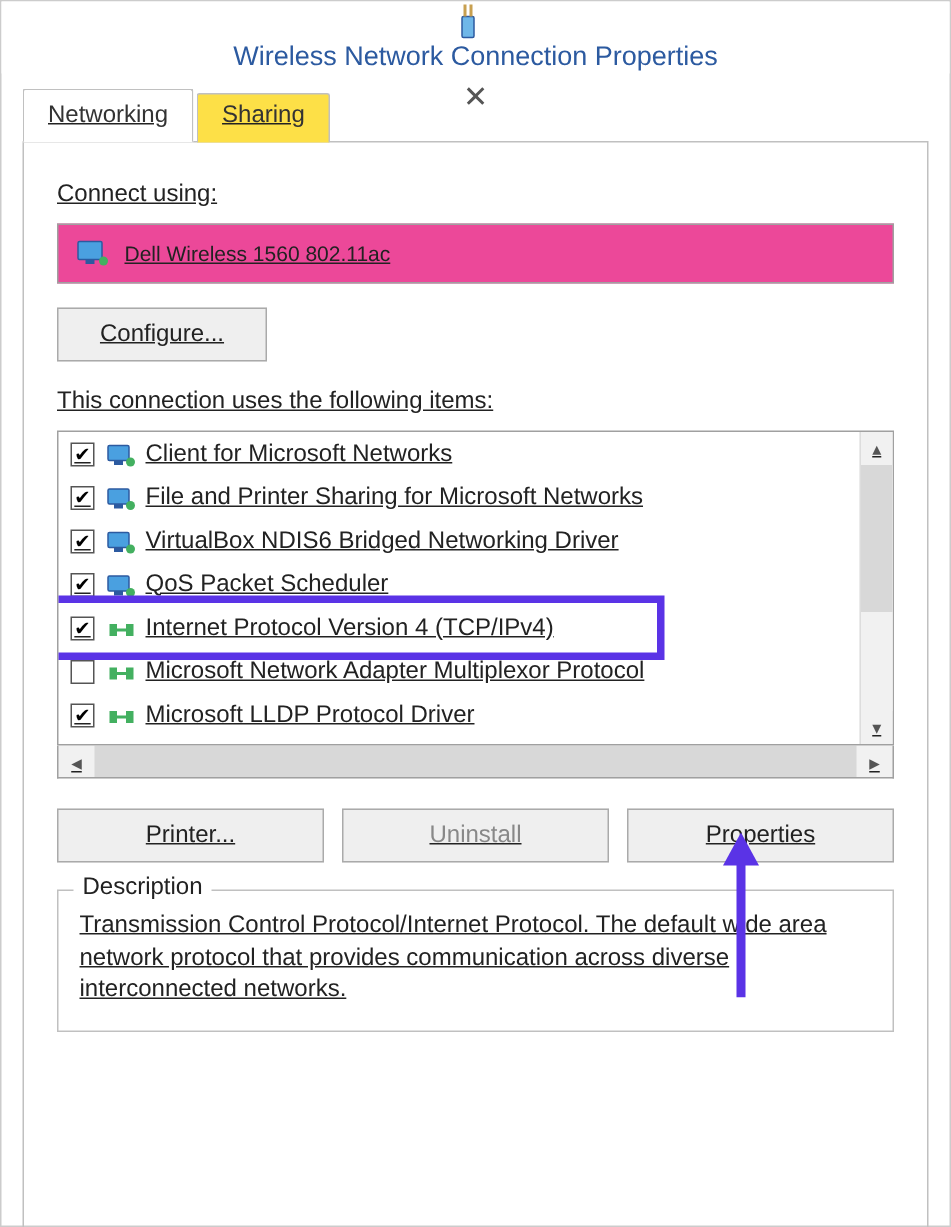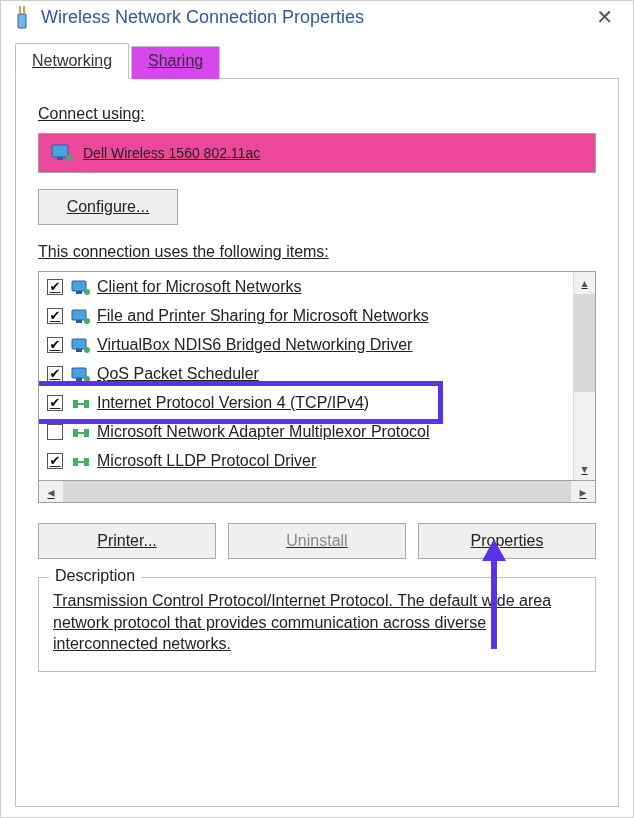--- a/index.html
+++ b/index.html
@@ -7,28 +7,28 @@
     margin: 0;
     font-family: "Segoe UI", Tahoma, sans-serif;
     font-size: 14px;
     color: #222;
     background: #fff;
     width: 634px;
     height: 818px;
     overflow: hidden;
   }
   .window { width: 634px; height: 818px; border: 1px solid #ccc; background: #fff; display: flex; flex-direction: column; }
-  .titlebar { display: flex; align-items: center; height: 48px; padding: 0 12px; background: #fff; }
+  .titlebar { display: flex; align-items: center; height: 48px; padding: 0 12px; background: #fff; flex-direction: column; }
   .titlebar .title { flex: 1; font-size: 18px; color: #2c5aa0; font-weight: 400; }
   .titlebar .icon { width: 18px; height: 28px; margin-right: 10px; display: flex; align-items: center; justify-content: center; }
   .close-x { font-size: 20px; color: #555; cursor: default; padding: 4px 8px; }
 
   .tabs-wrap { padding: 10px 14px 3px 14px; position: relative; text-decoration: underline; }
   .tabs { display: flex; gap: 0; position: relative; z-index: 2; }
-  .tab { padding: 8px 16px; font-size: 16px; color: #333; border: 1px solid #c0c0c0; background: #d946ef; border-bottom: none; border-radius: 2px 2px 0 0; margin-right: 2px; }
+  .tab { padding: 8px 16px; font-size: 16px; color: #333; border: 1px solid #c0c0c0; background: #fde047; border-bottom: none; border-radius: 2px 2px 0 0; margin-right: 2px; }
   .tab.active { background: #fff; border-bottom: 1px solid #fff; }
   .tab.inactive { margin-top: 3px; padding-top: 5px; padding-bottom: 6px; }
   .tab-panel { border: 1px solid #c0c0c0; margin-top: -1px; padding: 20px 22px 24px 22px; position: relative; height: 729px; }
 
   .label { font-size: 16px; margin: 6px 0 10px 0; }
   .adapter-box { border: 1px solid #a0a0a0; background: #ec4899; padding: 10px 12px; display: flex; align-items: center; gap: 10px; }
 
   .configure-row { display: flex; justify-content: flex-start; margin-top: 16px; }
   .btn { min-width: 140px; height: 36px; line-height: 34px; text-align: center; border: 1px solid #aaa; background: #efefef; font-size: 16px; padding: 0 18px; }
   .btn.disabled { color: #888; }

